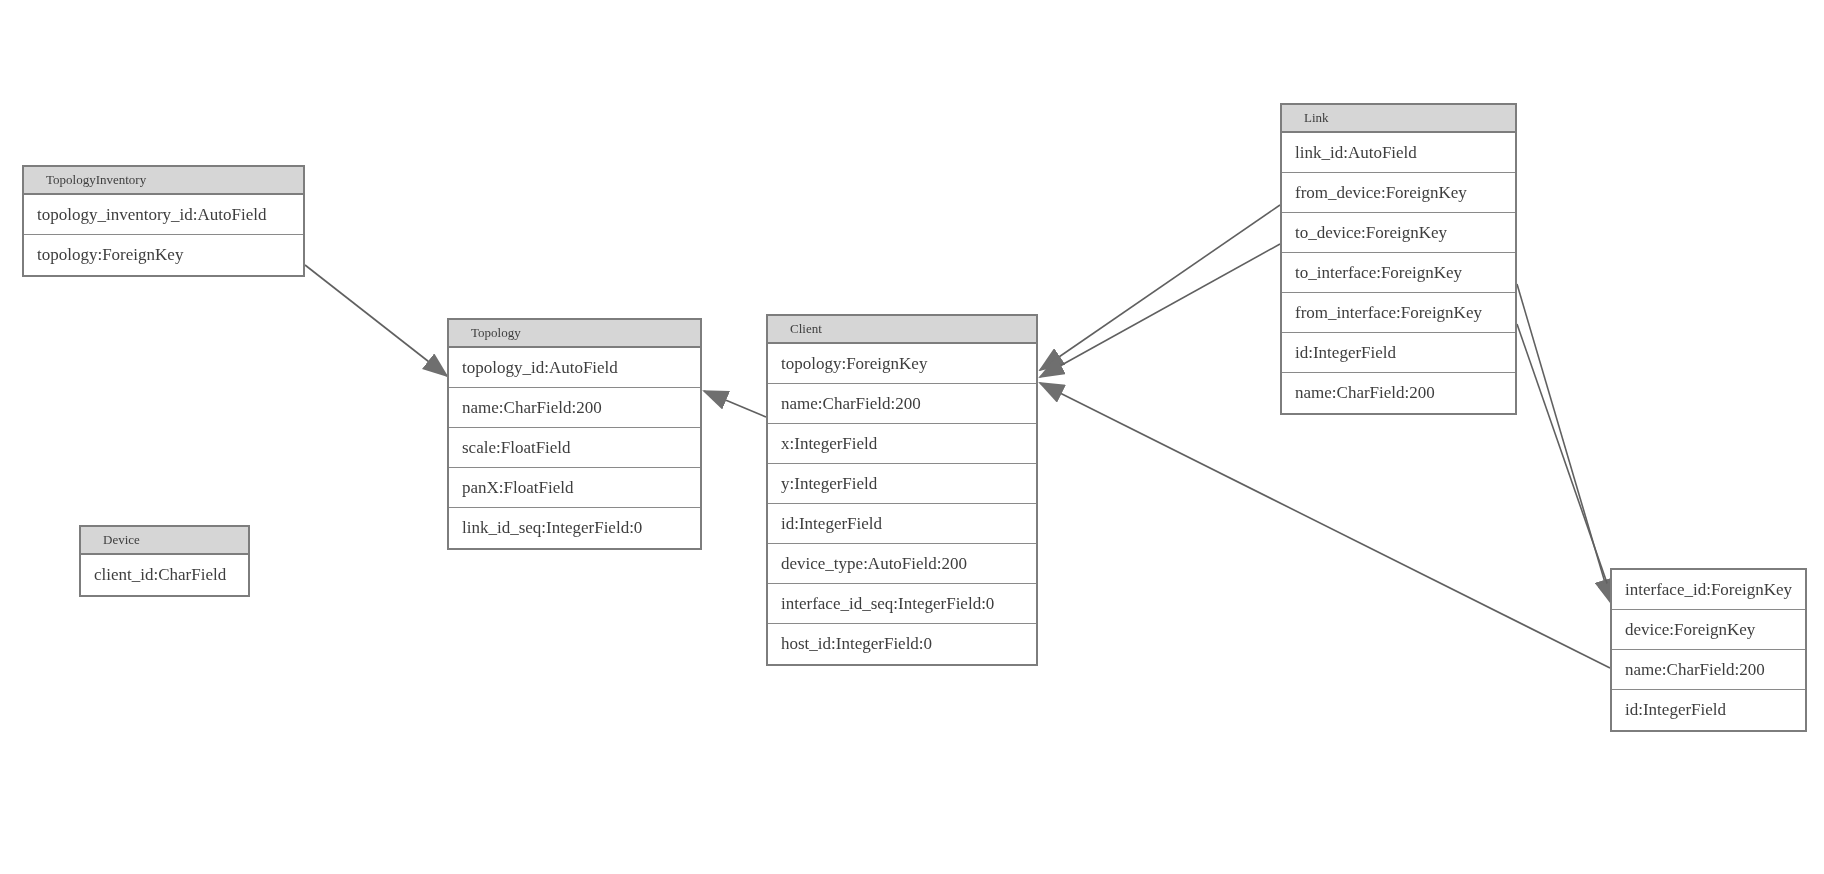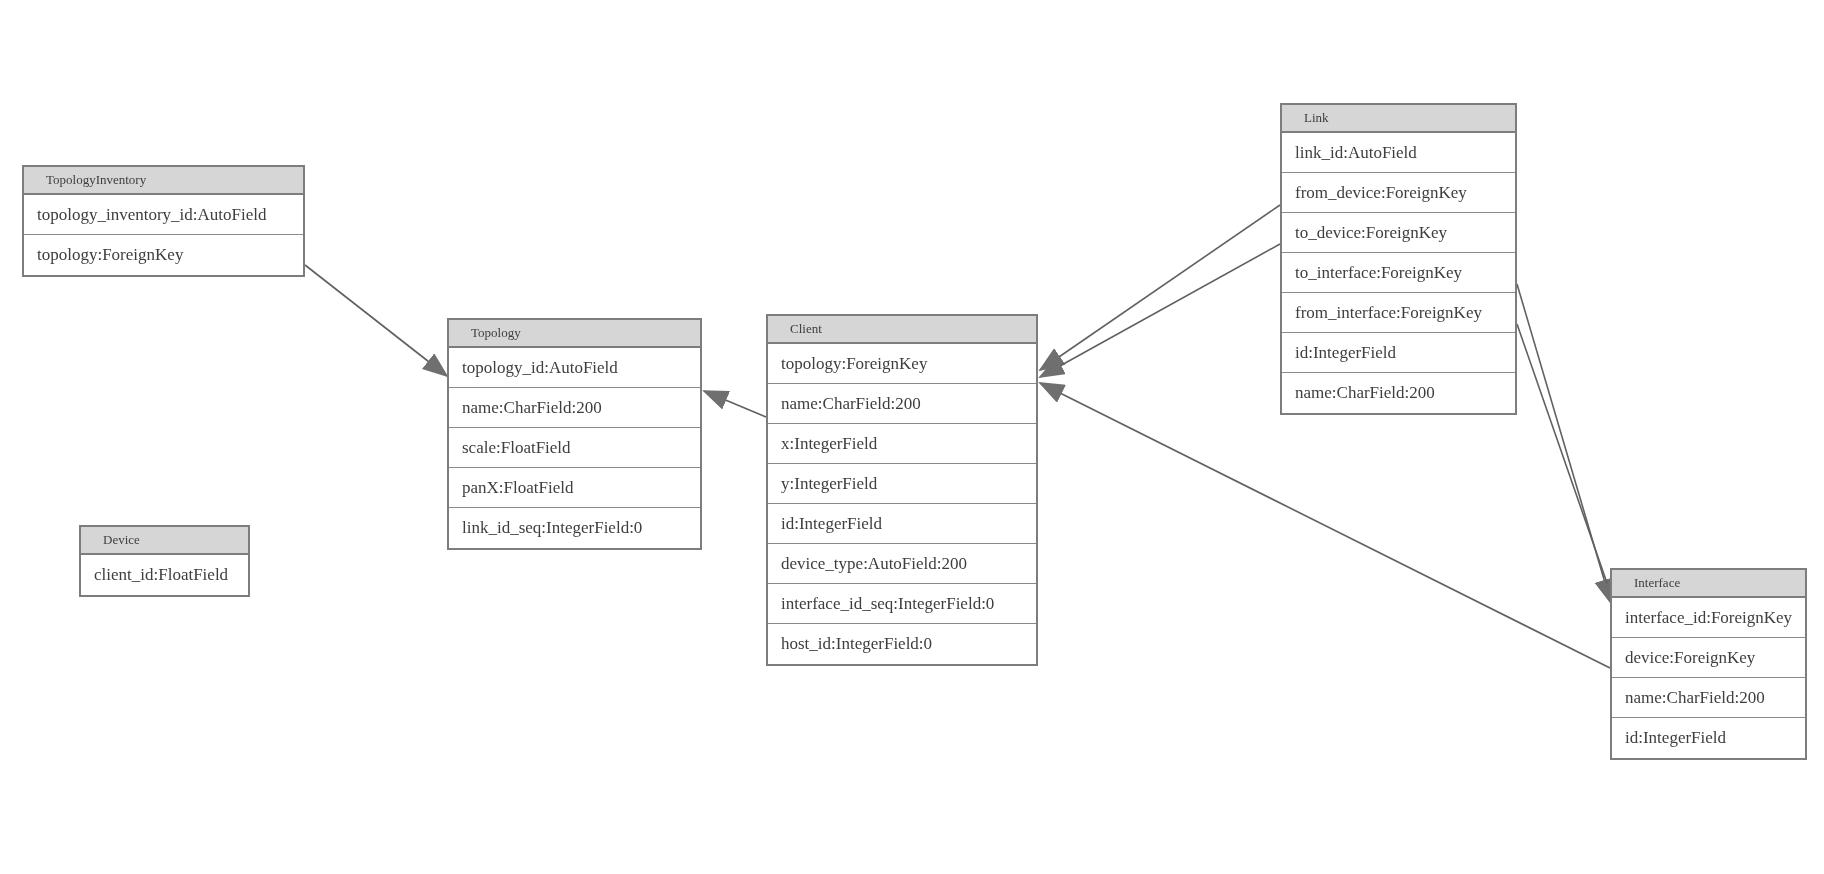--- a/index.html
+++ b/index.html
@@ -86,21 +86,21 @@
       <div class="entity-table" style="left: 447px; top: 318px; width: 255px;">
         <div class="entity-header">Topology</div>
         <div class="entity-row">topology_id:AutoField</div>
         <div class="entity-row">name:CharField:200</div>
         <div class="entity-row">scale:FloatField</div>
         <div class="entity-row">panX:FloatField</div>
         <div class="entity-row">link_id_seq:IntegerField:0</div>
       </div>
       <div class="entity-table" style="left: 79px; top: 525px; width: 171px;">
         <div class="entity-header">Device</div>
-        <div class="entity-row">client_id:FloatField</div>
+        <div class="entity-row">client_id:CharField</div>
       </div>
       <div class="entity-table" style="left: 766px; top: 314px; width: 272px;">
         <div class="entity-header">Client</div>
         <div class="entity-row">topology:ForeignKey</div>
         <div class="entity-row">name:CharField:200</div>
         <div class="entity-row">x:IntegerField</div>
         <div class="entity-row">y:IntegerField</div>
         <div class="entity-row">id:IntegerField</div>
         <div class="entity-row">device_type:AutoField:200</div>
         <div class="entity-row">interface_id_seq:IntegerField:0</div>
@@ -110,20 +110,19 @@
         <div class="entity-header">Link</div>
         <div class="entity-row">link_id:AutoField</div>
         <div class="entity-row">from_device:ForeignKey</div>
         <div class="entity-row">to_device:ForeignKey</div>
         <div class="entity-row">to_interface:ForeignKey</div>
         <div class="entity-row">from_interface:ForeignKey</div>
         <div class="entity-row">id:IntegerField</div>
         <div class="entity-row">name:CharField:200</div>
       </div>
       <div class="entity-table" style="left: 1610px; top: 568px; width: 197px;">
-        <div class="entity-header">Interface</div>
         <div class="entity-row">interface_id:ForeignKey</div>
         <div class="entity-row">device:ForeignKey</div>
         <div class="entity-row">name:CharField:200</div>
         <div class="entity-row">id:IntegerField</div>
       </div>
     </div>
 </div>
 
 </body></html>

